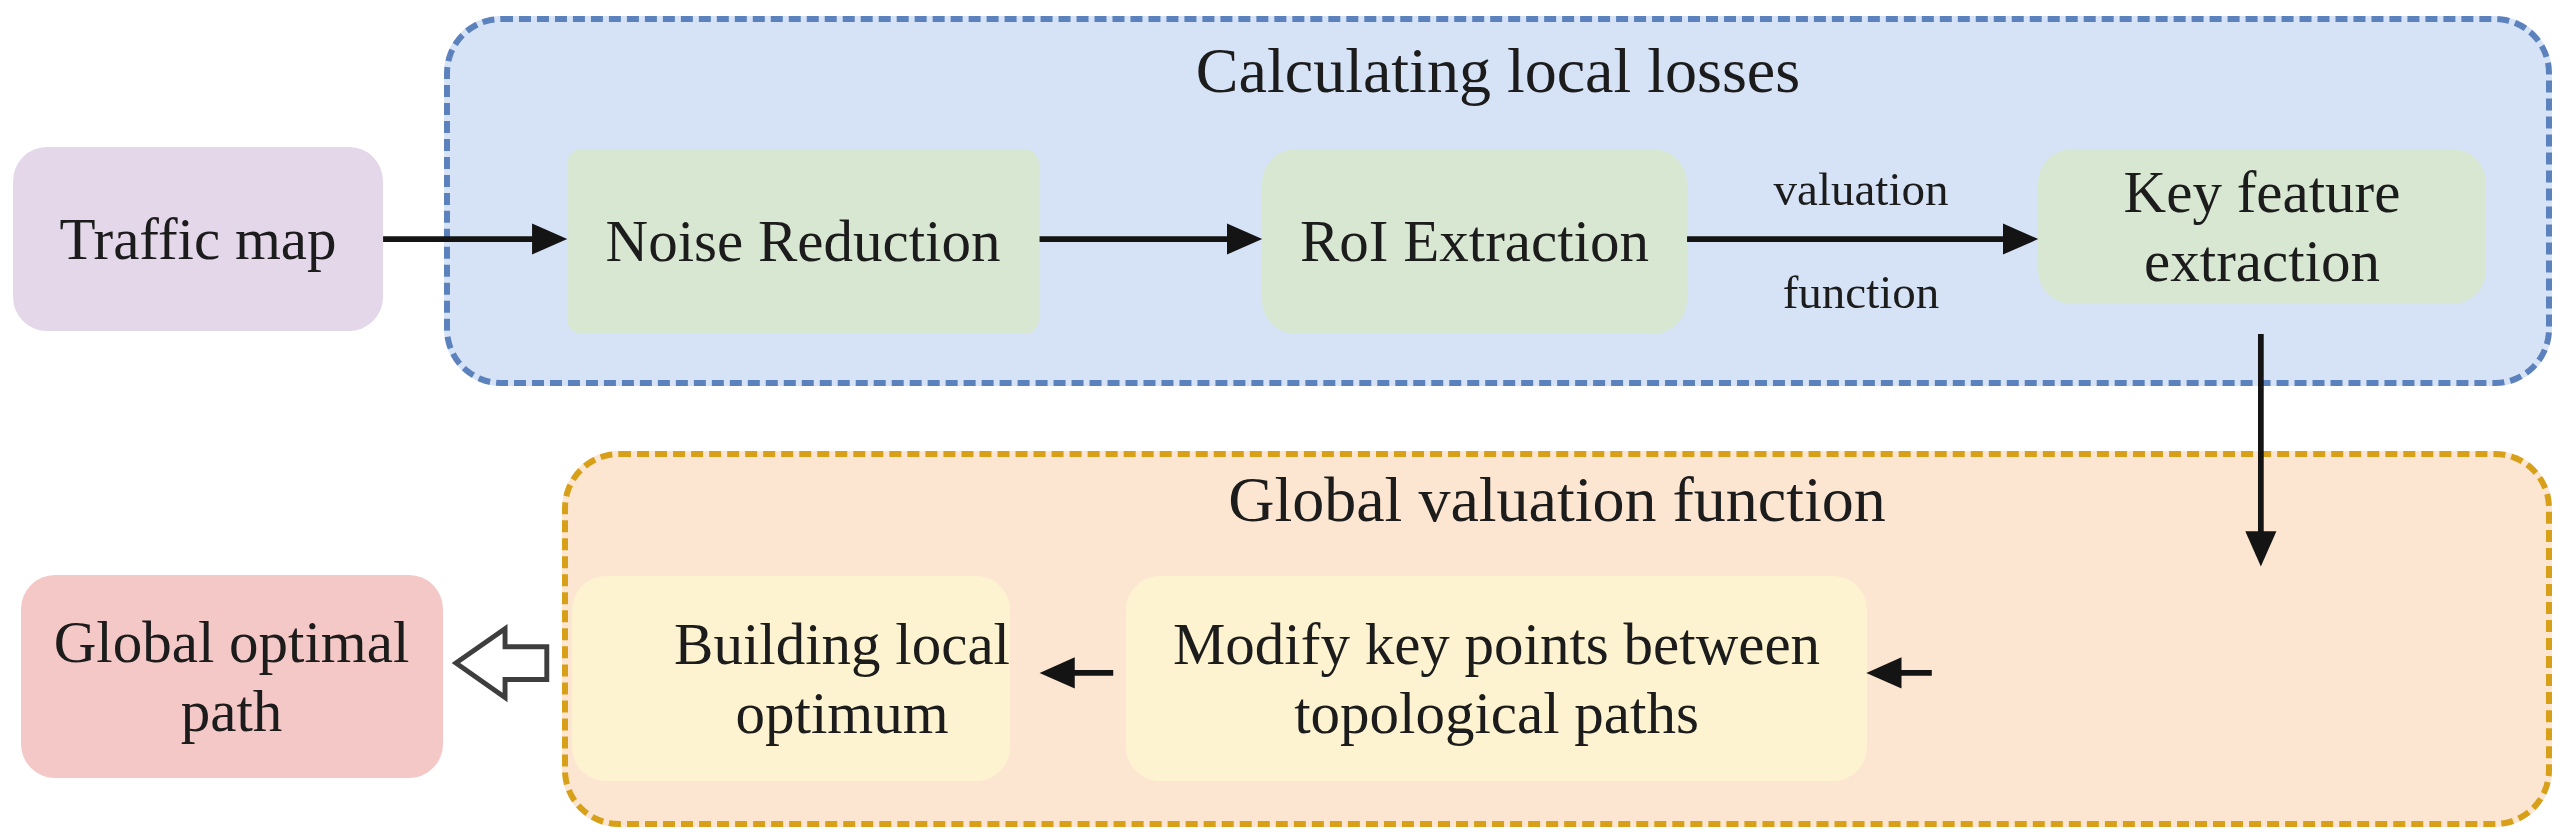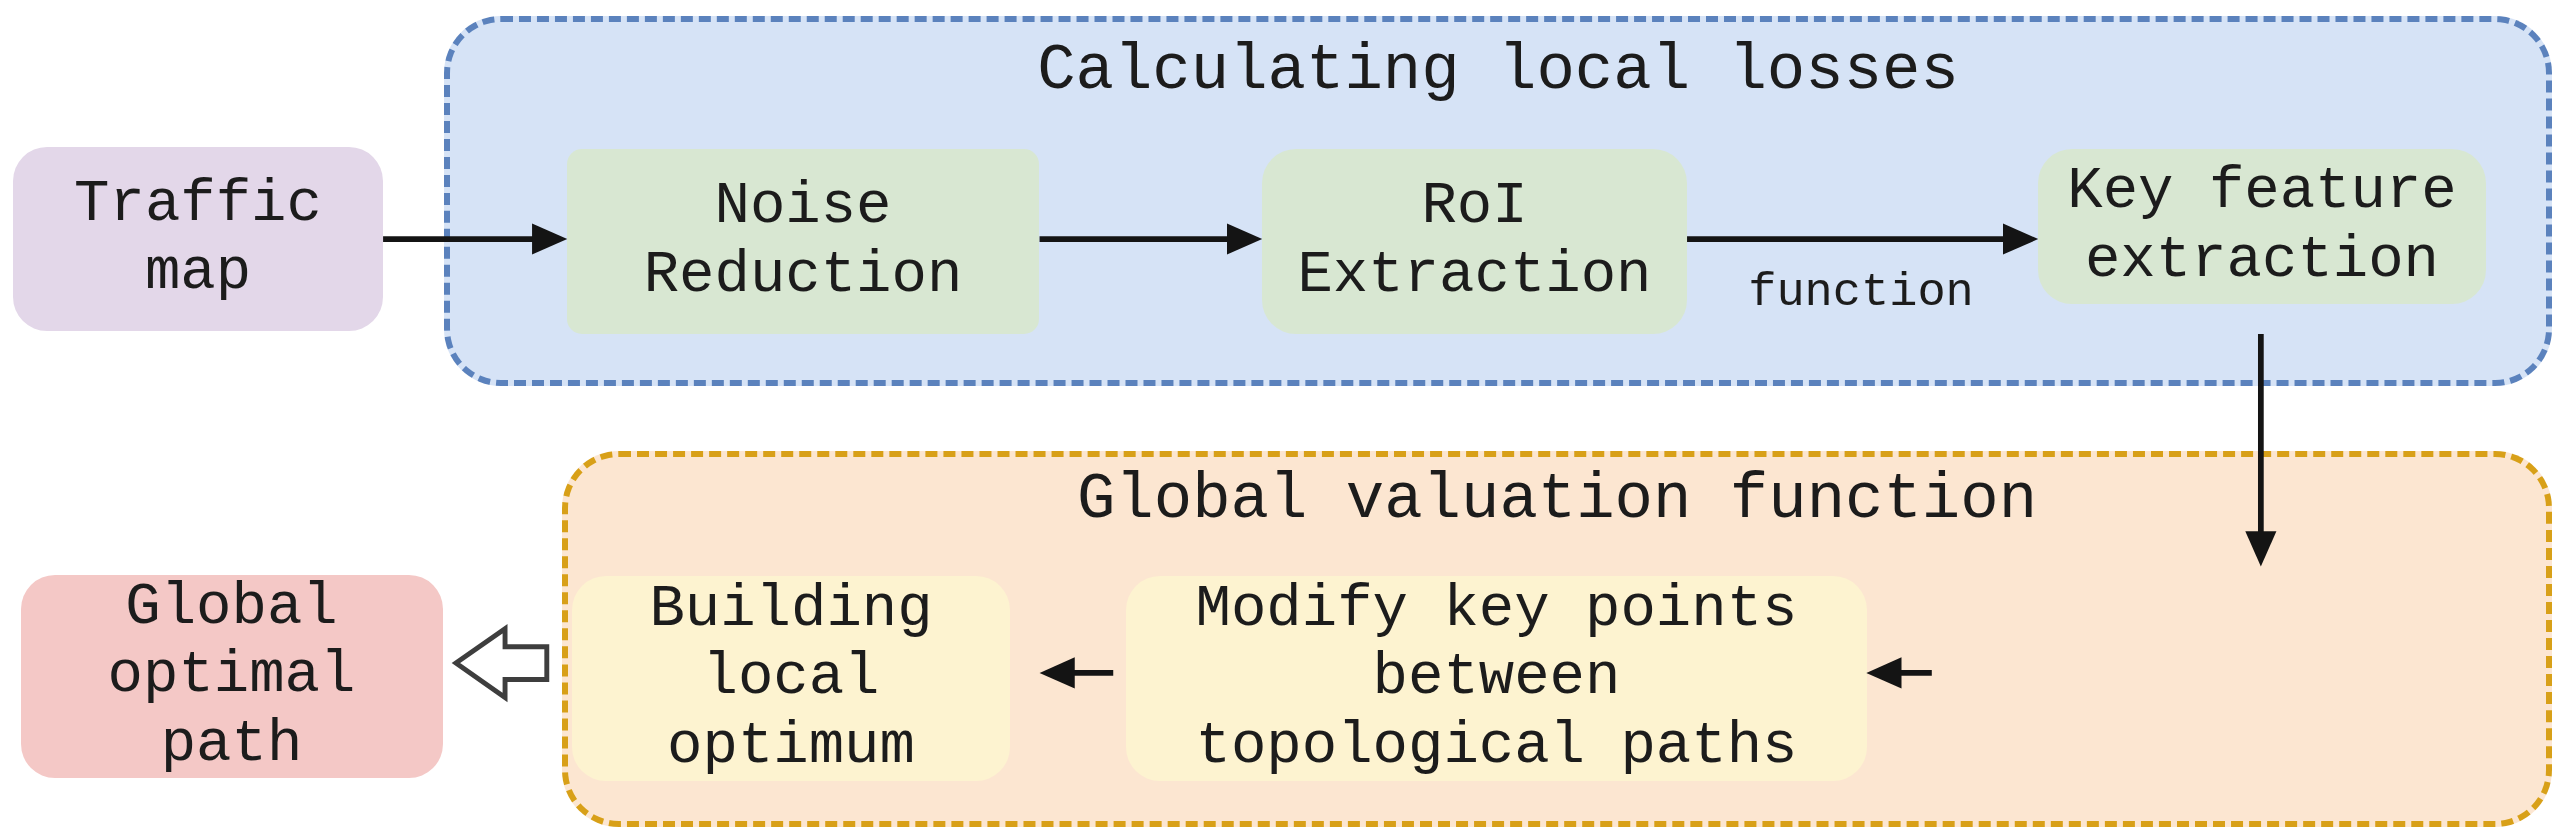--- a/index.html
+++ b/index.html
@@ -1,21 +1,21 @@
 <!DOCTYPE html>
 <html style="font-size:13px"><head>
 <meta charset="utf-8">
 <style>
   html, body { margin: 0; padding: 0; background: #ffffff; }
   #canvas {
     position: relative;
     width: 2576px;
     height: 835px;
     background: #ffffff;
-    font-family: Liberation Mono, monospace;
+    font-family: Liberation Serif, serif;
     color: #1c1c1c;
     overflow: hidden;
   }
   .abs { position: absolute; box-sizing: border-box; }
 
   
   .group {
     border-radius: 57px;
   }
   .group.local {
@@ -120,20 +120,21 @@
   </div>
 
 
   <div class="abs node pink" id="node-globalopt">
     <div>
       <span>Global optimal</span>
       <span>path</span>
     </div>
   </div>
 
+  <div class="abs edge-label" id="edge-label-top">valuation</div>
   <div class="abs edge-label" id="edge-label-bottom">function</div>
 
   <svg class="abs" id="arrow-layer" viewBox="0 0 3147 1020" xmlns="http://www.w3.org/2000/svg">
 
     <g>
       <line x1="468" y1="292" x2="652" y2="292" stroke="#141414" stroke-width="7"></line>
       <polygon points="693,292 650,273 650,311" fill="#141414"></polygon>
     </g>
 
     <g>

